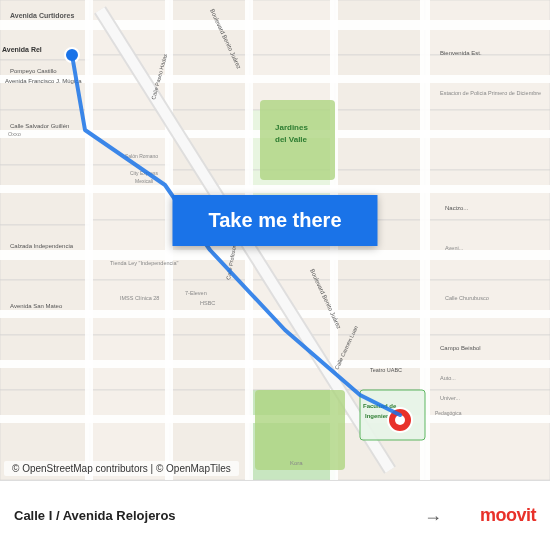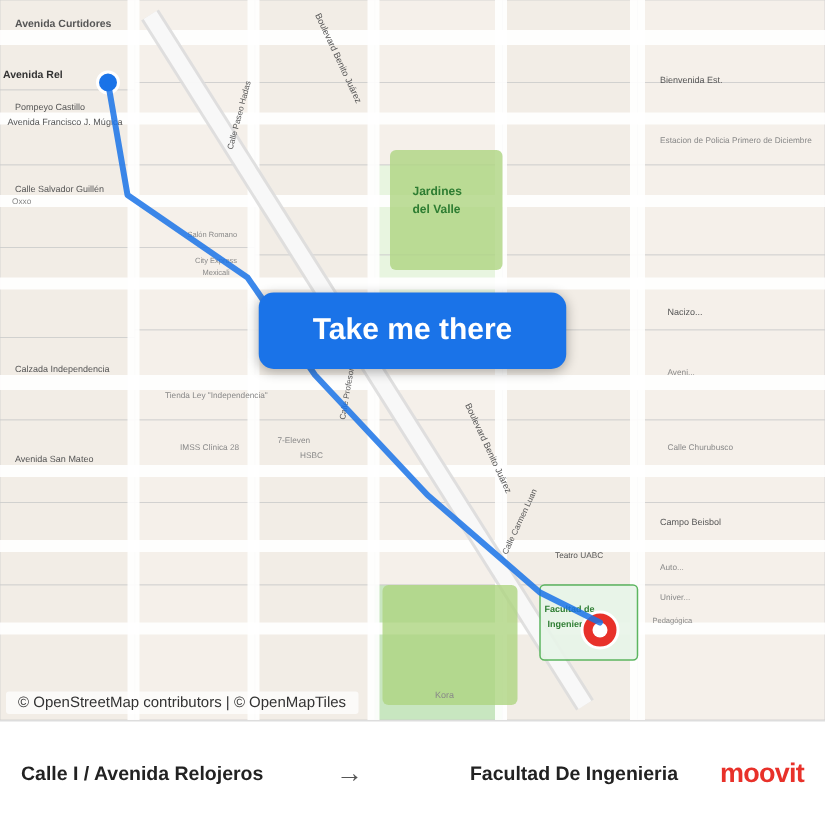--- a/index.html
+++ b/index.html
@@ -21,21 +21,21 @@
 
     
     #take-me-there-btn {
       position: absolute;
       top: 195px;
       left: 50%;
       transform: translateX(-50%);
       background: #1a73e8;
       color: white;
       border: none;
-      border-radius: 10px;
+      border-radius: 0;
       padding: 14px 36px;
       font-size: 20px;
       font-weight: bold;
       cursor: pointer;
       white-space: nowrap;
       box-shadow: 0 2px 8px rgba(0,0,0,0.3);
       z-index: 10;
     }
 
     
@@ -247,17 +247,16 @@
   
   <button id="take-me-there-btn">Take me there</button>
 
   
   <div id="attribution">© OpenStreetMap contributors | © OpenMapTiles</div>
 </div>
 
 <div id="bottom-bar">
   <span id="route-from">Calle I / Avenida Relojeros</span>
   <span id="arrow-icon">→</span>
-  <span id="route-to">Facultad De Ingenieria</span>
   <div id="moovit-logo">
     <span id="moovit-text">moovit</span>
   </div>
 </div>
 
 </body></html>

